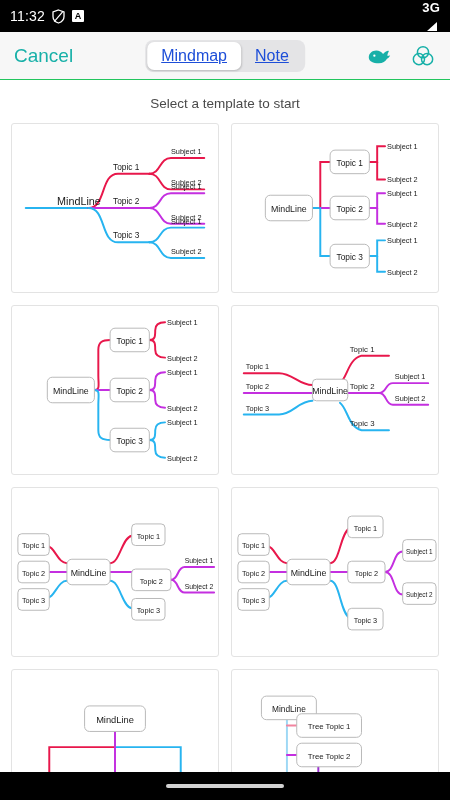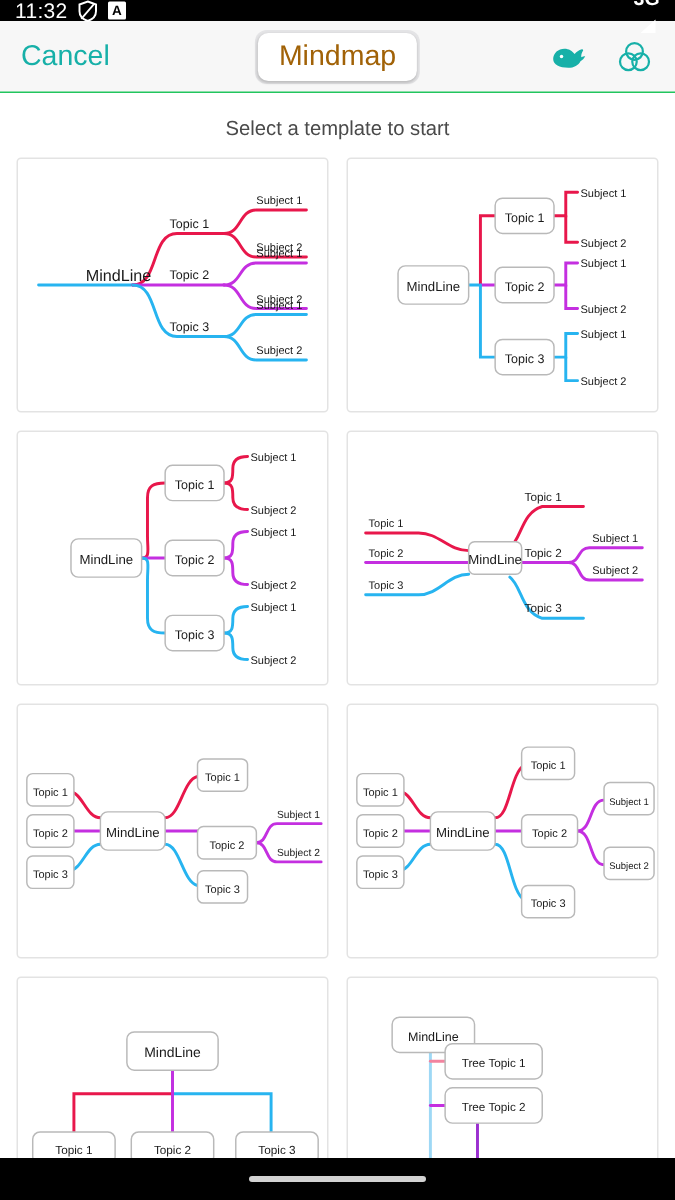--- a/index.html
+++ b/index.html
@@ -6,21 +6,21 @@
   html, body {
     width: 450px; height: 800px;
     font-family: "Liberation Sans", sans-serif;
     background: #ffffff;
     overflow: hidden;
   }
   body { position: relative; }
 
   
   .statusbar {
-    height: 14px; background: #000000; color: #ffffff;
+    height: 32px; background: #000000; color: #ffffff;
     display: flex; align-items: center; padding: 0 10px;
     font-size: 13.5px; letter-spacing: .2px;
   }
   .sb-left { display: flex; align-items: center; gap: 7px; }
   .sb-right { margin-left: auto; display: flex; align-items: center; gap: 5px; flex-direction: column; }
   .sb-time { font-size: 14px; }
   .sb-3g { font-size: 13px; font-weight: bold; }
   .sb-abox {
     width: 12px; height: 12px; background: #fff; color: #000;
     font-size: 9px; font-weight: bold; display: flex;
@@ -36,22 +36,22 @@
   .cancel-btn {
     color: #17b0a8; font-size: 19px; background: none; border: 0;
     font-family: inherit; cursor: pointer; padding: 0;
   }
   .seg {
     position: absolute; left: 50%; transform: translateX(-50%);
     background: #e4e4e6; border-radius: 8px; padding: 2px;
     display: flex; gap: 0;
   }
   .seg-item {
-    font-size: 19px; padding: 5px 14px; border-radius: 7px;
-    color: #a16207; cursor: pointer; white-space: nowrap;
+    font-size: 16px; padding: 5px 14px; border-radius: 7px;
+    color: #1d4ed8; cursor: pointer; white-space: nowrap; text-decoration: underline;
   }
   .seg-item.active { background: #ffffff; box-shadow: 0 1px 2px rgba(0,0,0,.18); }
   .tb-right { margin-left: auto; display: flex; align-items: center; gap: 18px; }
   .tb-icon { width: 26px; height: 26px; cursor: pointer; }
 
   
   .page-title {
     text-align: center; font-size: 13.5px; color: #4a4a4a;
     padding: 16px 0 12px;
   }
@@ -100,20 +100,21 @@
       <path d="M13 2 L3 11 L13 11 Z" fill="#ffffff"></path>
     </svg>
   </div>
 </div>
 
 <div class="toolbar">
   <button class="cancel-btn">Cancel</button>
 
   <div class="seg">
     <div class="seg-item active">Mindmap</div>
+    <div class="seg-item">Note</div>
   </div>
 
   <div class="tb-right">
     <svg class="tb-icon" viewBox="0 0 28 28">
       <path d="M3 15.5 C3 11 6.8 8 11 8 C14.4 8 16.6 9.6 18.4 11.8 C19.6 10.3 21.4 9 23.6 8.4
                C24.3 8.2 24.8 8.9 24.4 9.5 C23.3 11.2 23 12.8 23.2 14.1 C24.2 13.6 25.2 13.4 26 13.5
                C25.2 15.1 24 16.3 22.6 17 C21.2 19.8 18 21.8 13.8 21.8 C7.6 21.8 3 19.4 3 15.5 Z" fill="#17b0a8"></path>
       <circle cx="9" cy="13.6" r="1.25" fill="#ffffff"></circle>
     </svg>
     <svg class="tb-icon" viewBox="0 0 28 28">

